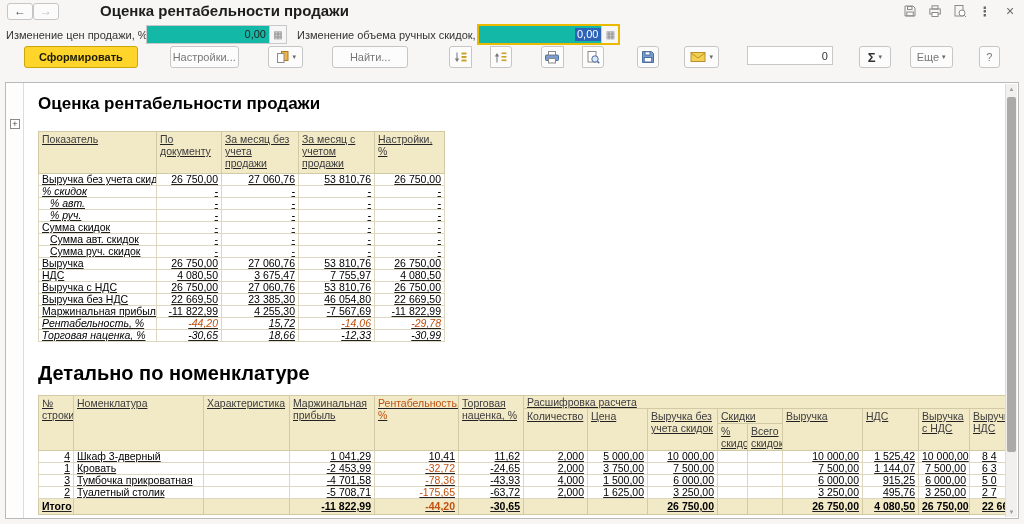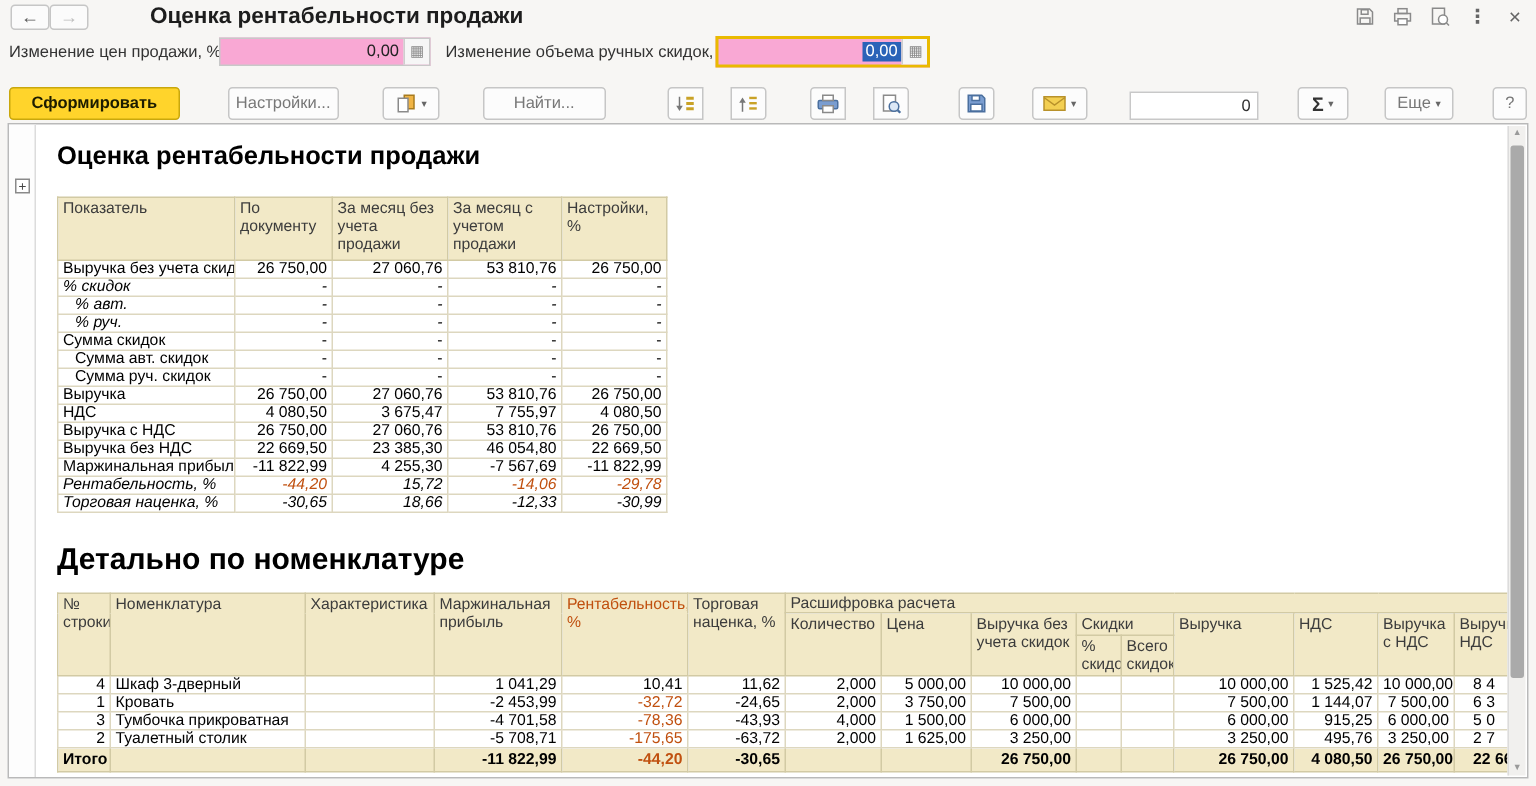--- a/index.html
+++ b/index.html
@@ -12,43 +12,43 @@
   .navbtn { position:absolute; top:3px; width:26px; height:17px; background:#fbfbfb; border:1px solid #c6c6c6; border-radius:3px; font-size:12px; line-height:14px; text-align:center; cursor:pointer; }
   .navbtn.b { left:7px; color:#555; border-top-left-radius:3px; }
   .navbtn.f { left:33px; color:#bdbdbd; }
   .wintitle { position:absolute; left:100px; top:2px; font-size:15px; font-weight:bold; color:#1d1d1d; white-space:nowrap; }
   .winicons { position:absolute; right:6px; top:3px; display:flex; gap:9px; align-items:center; }
   .wicon { width:16px; height:16px; display:flex; align-items:center; justify-content:center; color:#666; cursor:pointer; font-size:13px; }
 
   
   .paramsbar { position:relative; height:24px; }
   .plabel { position:absolute; top:7px; font-size:11px; color:#333; white-space:nowrap; }
-  .inputwrap { position:absolute; top:3px; height:19px; background:#f9a8d4; border:1px solid #c8c8c8; display:flex; align-items:stretch; }
+  .inputwrap { position:absolute; top:3px; height:19px; background:#14b8a6; border:1px solid #c8c8c8; display:flex; align-items:stretch; }
   .inputwrap .ival { display:block; width:122px; font-size:11px; line-height:17px; text-align:right; padding-right:3px; }
   .inputwrap.focused { top:2px; border:2px solid #e9ba00; height:21px; }
   .sel { background:#2a63b8; color:#fff; align-self:center; line-height:13px !important; width:auto !important; padding:0 2px; margin-left:96px; }
   .calcbtn { width:17px; border:none; border-left:1px solid #cecece; background:#f6f6f6; color:#8a8a8a; font-size:10px; line-height:15px; cursor:pointer; }
 
   
-  .toolbar { position:relative; height:34px; display:flex; align-items:flex-end; padding:0 6px;gap:19px; }
+  .toolbar { position:relative; height:34px; display:flex; align-items:flex-start; padding:0 24px;gap:19px; }
   .tbtn { height:22px; background:#fcfcfc; border:1px solid #c6c6c6; border-radius:3px; font-size:11px; color:#777; display:flex; align-items:center; justify-content:center; gap:3px; cursor:pointer; white-space:nowrap; }
   .tbtn.primary { background:#ffd42b; border-color:#c9a70c; color:#1c1c00; font-weight:bold; padding:0 14px; }
   .drop { font-size:7px; color:#666; }
   .cnt-input { height:19px; width:86px; border:1px solid #c8c8c8; background:#fff; font-size:11px; text-align:right; padding-right:4px; color:#333; }
   .sigma { font-size:13px; font-weight:bold; color:#333; }
 
   
   .report { position:relative; margin:2px 5px 0 5px; width:1014px; height:437px; background:#fff; border:1px solid #b9b9b9; overflow:hidden; }
   .gutter { position:absolute; left:0; top:0; bottom:0; width:18px; background:#fdfdfd; border-right:1px solid #dcdcdc; }
   .expander { position:absolute; left:4px; top:36px; width:10px; height:10px; border:1px solid #8a8a8a; background:#fff; font-size:9px; line-height:8px; text-align:center; color:#444; cursor:pointer; }
   .content { position:absolute; left:19px; top:0; right:13px; bottom:0; overflow:hidden; padding:11px 0 0 13px; }
   .rtitle  { font-size:17px; font-weight:bold; color:#000; margin-bottom:17px; }
   .rtitle2 { font-size:20px; font-weight:bold; color:#000; margin:20px 0 10px 0; }
 
-  table { border-collapse:collapse; table-layout:fixed; }
+  table { border-collapse:collapse; table-layout:fixed;text-decoration:underline; }
   th { background:#f2e9c7; border:1px solid #d2caa4; font-weight:normal; font-size:10.5px; color:#3c3c3c; text-align:left; vertical-align:top; padding:1px 3px; overflow:hidden; }
   td { border:1px solid #ddd7bf; background:#fff; font-size:10.5px; color:#000; padding:0 3px; height:12px; line-height:11px; white-space:nowrap; overflow:hidden; }
   .num { text-align:right; }
   .lab { text-align:left; }
   .it  { font-style:italic; }
   .ind { padding-left:11px; }
   .neg { color:#c0500f; }
   .redh { color:#c0500f; }
   .total td { background:#f2e9c7; border-color:#d2caa4; font-weight:bold; height:16px; line-height:15px; }
   .trunc { text-align:left; padding-left:12px; }

